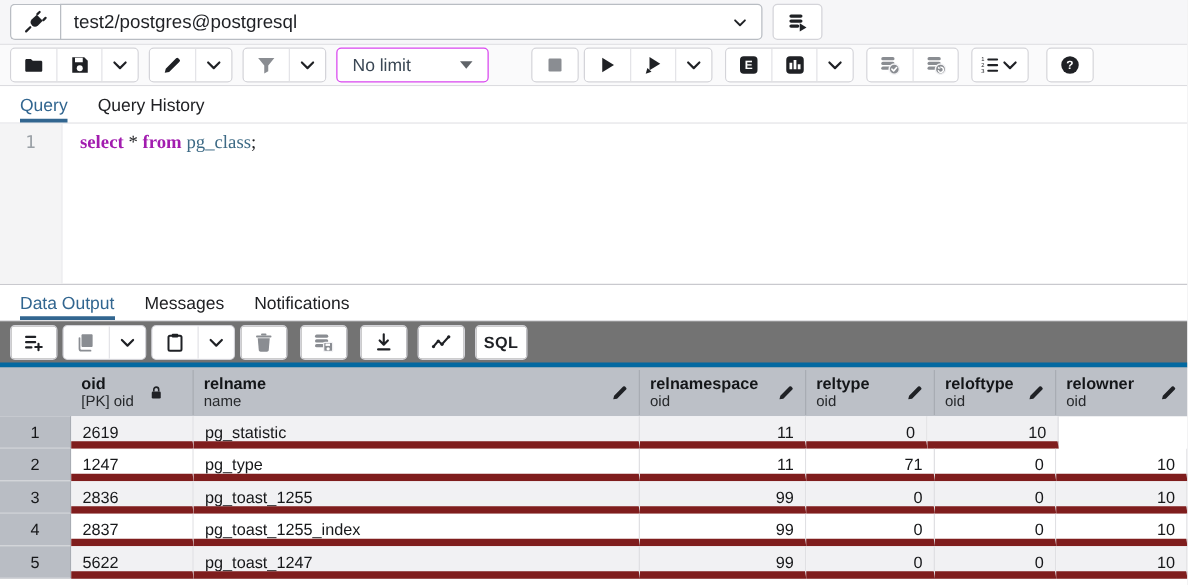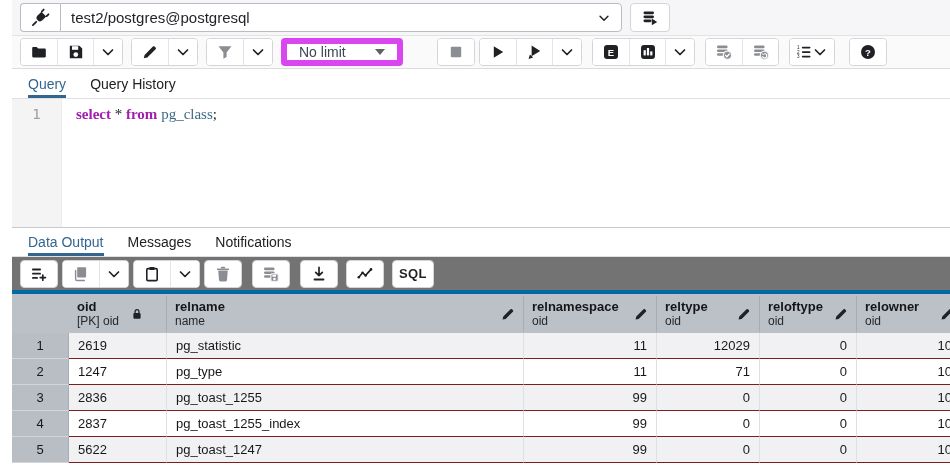--- a/index.html
+++ b/index.html
@@ -1,19 +1,19 @@
 <!DOCTYPE html>
 <html><head>
 <meta charset="utf-8">
 <style>
   * { margin:0; padding:0; box-sizing:border-box; }
   html,body { background:#e9e9ec; }
   .app {
     width:950px; height:468px; background:#fff; overflow:hidden;
-    font-family:"Liberation Sans", sans-serif; color:#1f2125; position:relative;padding-left:12px;
+    font-family:"Liberation Sans", sans-serif; color:#1f2125; position:relative;
   }
   .ico { display:inline-flex; align-items:center; justify-content:center; line-height:0; }
   .ico svg { width:16px; height:16px; }
 
   
   .conn-bar { height:36px; background:#f6f6f8; border-bottom:1px solid #e3e3e6;
               display:flex; align-items:center; padding:0 8px; gap:8px; }
   .conn-group { display:flex; height:29px; }
   .conn-plug { width:40px; background:#fff; border:1px solid #b9bdc3; border-right:none;
                border-radius:4px 0 0 4px; display:flex; align-items:center; justify-content:center; }
@@ -34,21 +34,21 @@
                background:#fff; overflow:hidden; flex:none; }
   .tb-btn { height:100%; min-width:36px; padding:0 6px; border:none; background:#fff;
             display:flex; align-items:center; justify-content:center; cursor:pointer;
             color:#1f2125; font-family:inherit; }
   .tb-btn + .tb-btn { border-left:1px solid #e4e4e8; }
   .tb-btn.narrow { min-width:26px; }
   .tb-btn.disabled { color:#8a8d92; }
   .tb-btn .lbl { font-size:13px; font-weight:700; letter-spacing:.3px; }
   .gap4{width:4px;flex:none;} .gap8{width:8px;flex:none;} .gap10{width:10px;flex:none;}
   .gap14{width:14px;flex:none;} .gap34{width:34px;flex:none;}
-  .limit-select { height:28px; width:122px; background:#fff; border:6px solid #d946ef; border-radius:4px;
+  .limit-select { height:28px; width:122px; background:#fff; border:1px solid #d946ef; border-radius:4px;
                   display:flex; align-items:center; justify-content:space-between; padding:0 12px;
                   font-size:14px; color:#3a4754; cursor:pointer; flex:none; }
   .caret { width:0; height:0; border-left:5px solid transparent; border-right:5px solid transparent;
            border-top:6px solid #5f6368; }
 
   
   .tabs { height:30px; background:#fff; display:flex; align-items:stretch; padding:0 4px;
           border-bottom:1px solid #e0e0e3; }
   .output-tabs { border-top:1px solid #c9c9ce; }
   .tab { margin:0 12px; display:flex; align-items:center; font-size:14px; color:#202124;
@@ -79,21 +79,21 @@
   .hico.lock { margin-left:6px; }
   .hico.lock svg { width:12px; height:12px; }
   .grid-row { display:flex; height:26px; }
   .grid-row.odd  .dcell { background:#f1f1f3; }
   .grid-row.even .dcell { background:#ffffff; }
   .rownum { width:57px; flex:none; background:#b9bdc4; color:#17181a; text-align:center;
             line-height:25px; border-right:1px solid #a8acb3; border-bottom:1px solid #d3d5d9;
             cursor:pointer; }
   .corner { width:57px; flex:none; border-right:1px solid #a8acb3; cursor:pointer; }
   .dcell { line-height:25px; padding:0 9px; border-right:1px solid #e0e0e3;
-           border-bottom:1px solid #7f1d1d; overflow:hidden; white-space:nowrap;
+           border-bottom:6px solid #7f1d1d; overflow:hidden; white-space:nowrap;
            flex:none; cursor:pointer; color:#17181a; }
 </style>
 </head>
 <body>
 
 <div class="app">
 
   <div class="conn-bar">
     <div class="conn-group">
       <div class="conn-plug">
@@ -521,21 +521,20 @@
             </svg>
           </span>
         </div>
       </div>
     <div id="grid-body">
         <div class="grid-row odd">
           <div class="rownum">1</div>
           <div class="dcell" style="width: 98px; text-align: left;">2619</div>
           <div class="dcell" style="width: 357px; text-align: left;">pg_statistic</div>
           <div class="dcell" style="width: 133px; text-align: right;">11</div>
-          <div class="dcell" style="width: 103px; text-align: right;">12029</div>
           <div class="dcell" style="width: 97px; text-align: right;">0</div>
           <div class="dcell" style="width: 105px; text-align: right;">10</div>
         </div>
         <div class="grid-row even">
           <div class="rownum">2</div>
           <div class="dcell" style="width: 98px; text-align: left;">1247</div>
           <div class="dcell" style="width: 357px; text-align: left;">pg_type</div>
           <div class="dcell" style="width: 133px; text-align: right;">11</div>
           <div class="dcell" style="width: 103px; text-align: right;">71</div>
           <div class="dcell" style="width: 97px; text-align: right;">0</div>

